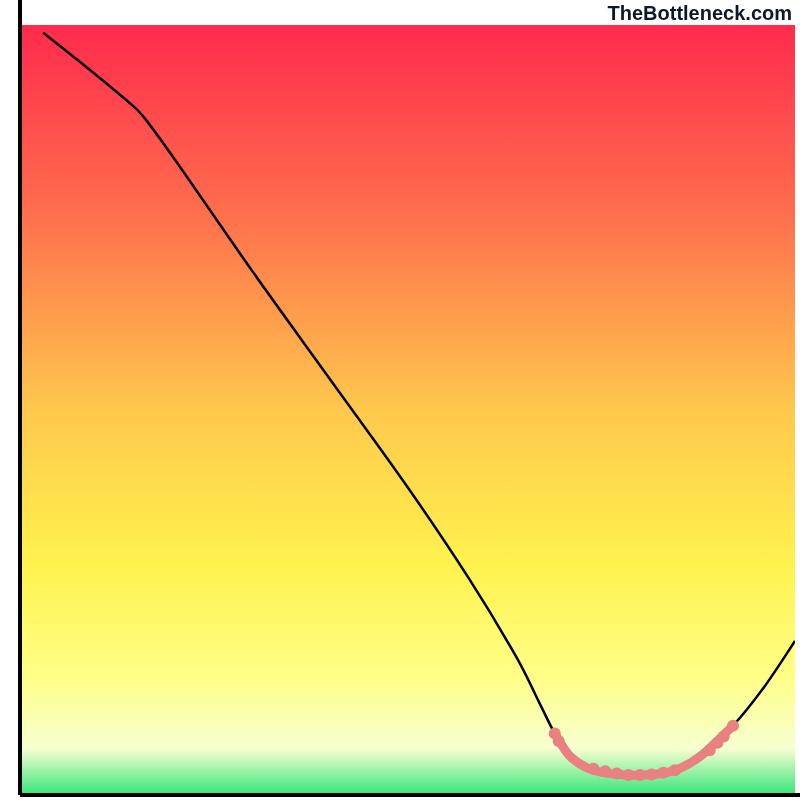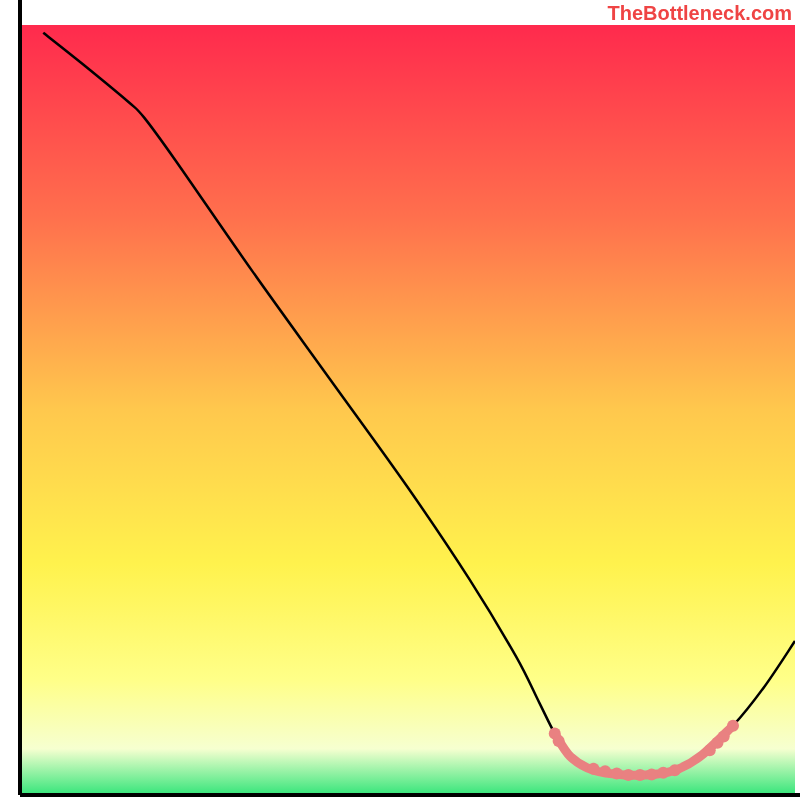--- a/index.html
+++ b/index.html
@@ -15,21 +15,21 @@
     position: relative;
     width: 800px;
     height: 800px;
   }
   .attribution {
     position: absolute;
     top: 2px;
     right: 8px;
     font-size: 20px;
     font-weight: bold;
-    color: #ef4444;
+    color: #0f172a;
     z-index: 5;
   }
   svg {
     display: block;
   }
 </style>
 </head>
 <body>
 
 <div class="chart-container">

